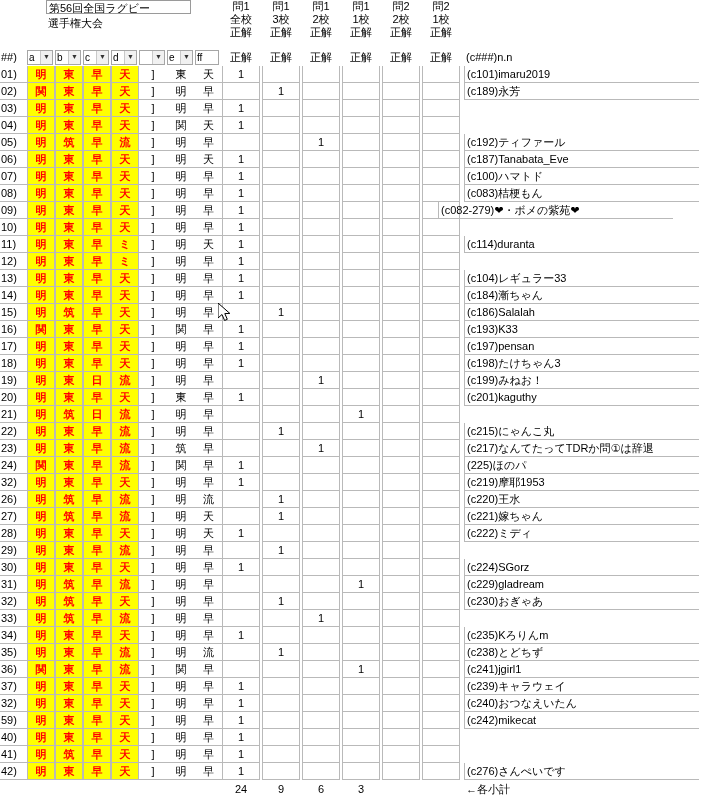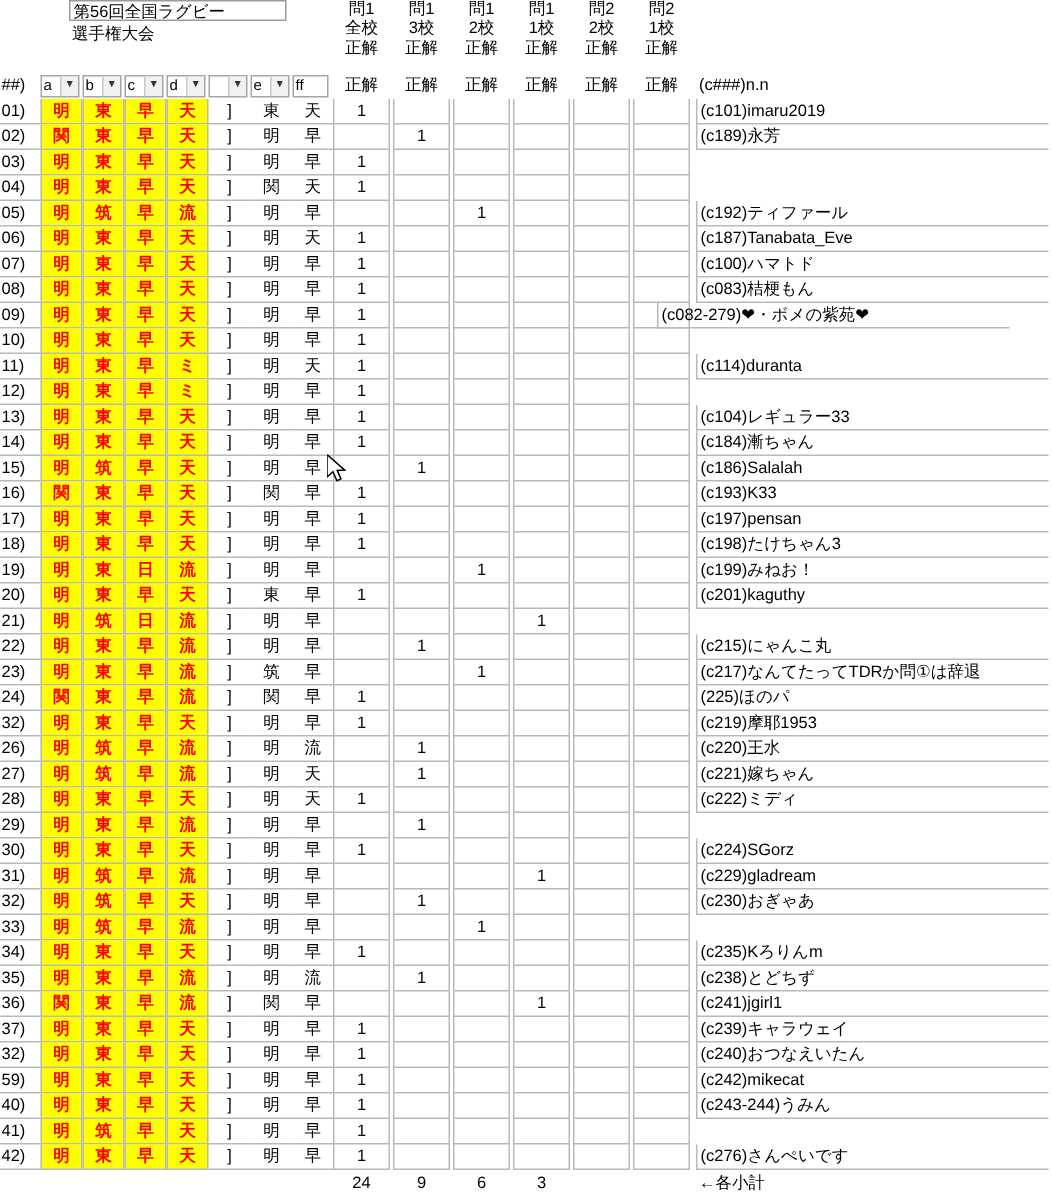--- a/index.html
+++ b/index.html
@@ -828,21 +828,20 @@
       <div class="cell c-d yel redt" style="left: 111px; width: 28px;">天</div>
       <div class="cell c-brk" style="left: 139px; width: 28px;">]</div>
       <div class="cell c-e" style="left: 167px; width: 28px;">明</div>
       <div class="cell c-f" style="left: 195px; width: 27px;">早</div>
       <div class="cell ans" style="left: 222px; width: 38px;">1</div>
       <div class="cell ans" style="left: 262px; width: 38px;"></div>
       <div class="cell ans" style="left: 302px; width: 38px;"></div>
       <div class="cell ans" style="left: 342px; width: 38px;"></div>
       <div class="cell ans" style="left: 382px; width: 38px;"></div>
       <div class="cell ans" style="left: 422px; width: 38px;"></div>
-      <div class="cell c-name" style="left: 464px; width: 235px;">(c243-244)うみん</div>
     </div>
     <div class="row">
       <div class="cell c-idx" style="left: 0px; width: 27px;">41)</div>
       <div class="cell c-a yel redt" style="left: 27px; width: 28px;">明</div>
       <div class="cell c-b yel redt" style="left: 55px; width: 28px;">筑</div>
       <div class="cell c-c yel redt" style="left: 83px; width: 28px;">早</div>
       <div class="cell c-d yel redt" style="left: 111px; width: 28px;">天</div>
       <div class="cell c-brk" style="left: 139px; width: 28px;">]</div>
       <div class="cell c-e" style="left: 167px; width: 28px;">明</div>
       <div class="cell c-f" style="left: 195px; width: 27px;">早</div>

